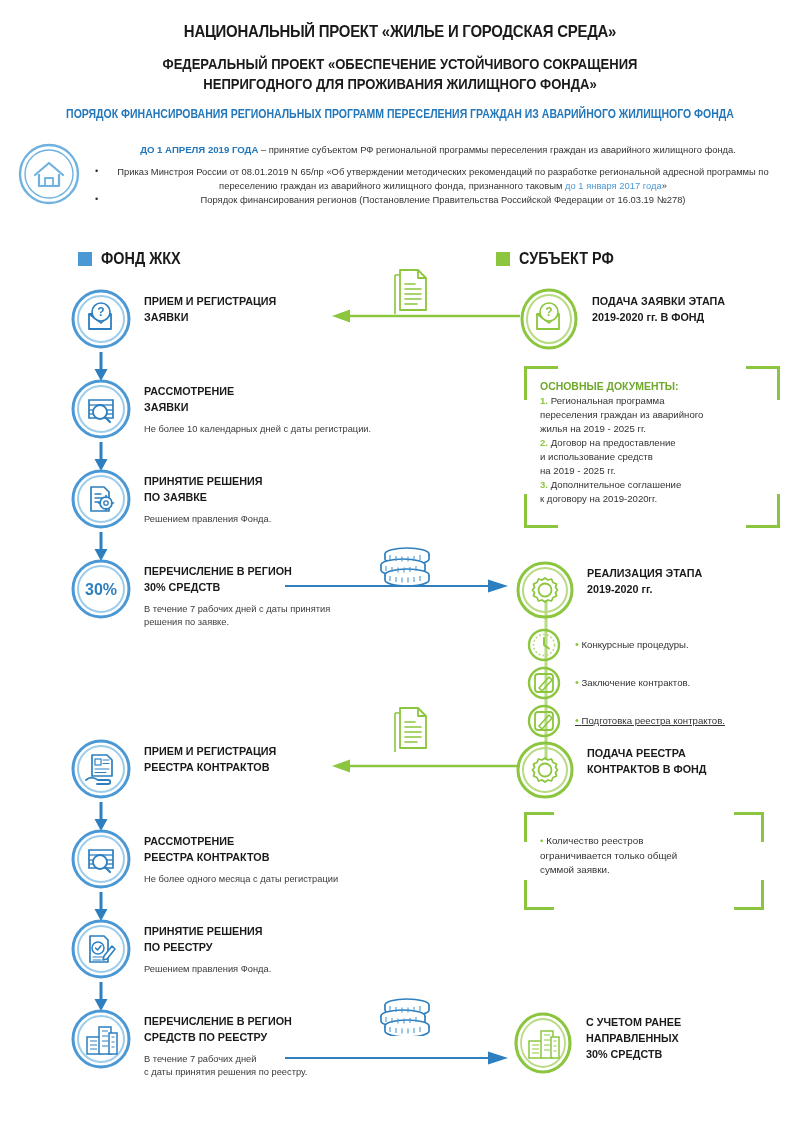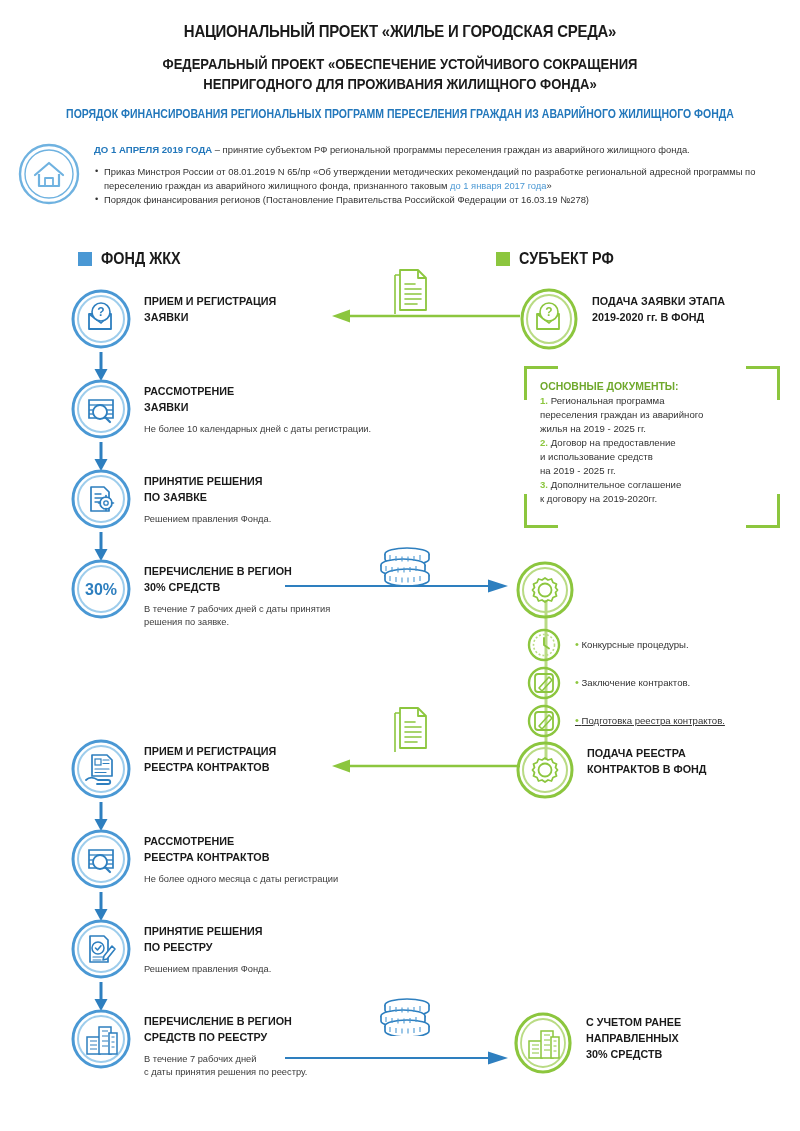--- a/index.html
+++ b/index.html
@@ -22,21 +22,21 @@
     margin-top: 13px; font-size: 14.5px; font-weight: bold;
     color: #1a1a1a; line-height: 1.35; transform: scaleX(0.9);
     white-space: nowrap;
   }
   .title-band {
     margin-top: 13px; font-size: 12.5px; font-weight: bold;
     color: #2277bb; transform: scaleX(0.84); white-space: nowrap;
   }
 
   
-  .intro { position: relative; margin: 18px 18px 0 18px; display: flex; gap: 14px; }
+  .intro { position: relative; margin: 18px 18px 0 18px; display: flex; gap: 14px; text-align: center; }
   .intro-icon { flex: 0 0 62px; padding-top: 4px; }
   .intro-text { flex: 1; font-size: 9.4px; line-height: 1.52; color: #333; padding-top: 4px; }
   .intro-lead { margin-bottom: 7px; }
   .intro-lead b { color: #2277bb; font-size: 9.6px; }
   .intro-li { position: relative; padding-left: 10px; }
   .intro-li::before {
     content: "•"; position: absolute; left: 1px; top: -1px; color: #333;
   }
   .blue-link { color: #4a98d4; }
 
@@ -365,20 +365,26 @@
     <div>
       <svg width="60" height="60" viewBox="0 0 60 60">
         <circle cx="30" cy="30" r="27" fill="none" stroke="#8cc63e" stroke-width="3"></circle>
         <circle cx="30" cy="30" r="22" fill="none" stroke="#b9db84" stroke-width="2"></circle>
         <g fill="none" stroke="#8cc63e" stroke-width="1.8" stroke-linejoin="round">
           <path d="M30 18 L33 20 L36.5 19 L38 22.5 L41.5 24 L40.5 27.5 L42.5 30 L40.5 32.5 L41.5 36 L38 37.5 L36.5 41 L33 40 L30 42 L27 40 L23.5 41 L22 37.5 L18.5 36 L19.5 32.5 L17.5 30 L19.5 27.5 L18.5 24 L22 22.5 L23.5 19 L27 20 Z"></path>
           <circle cx="30" cy="30" r="6.5"></circle>
         </g>
       </svg>
     </div>
+    <div class="step-body">
+      <div class="step-title">
+        <div>РЕАЛИЗАЦИЯ ЭТАПА</div>
+        <div>2019-2020 гг.</div>
+      </div>
+    </div>
   </div>
 
   <div class="decor" style="left:527px; top:628px;">
     <svg width="34" height="34" viewBox="0 0 34 34">
       <circle cx="17" cy="17" r="15" fill="none" stroke="#8cc63e" stroke-width="2.4"></circle>
       <circle cx="17" cy="17" r="10.5" fill="none" stroke="#b9db84" stroke-width="1.6" stroke-dasharray="2 2"></circle>
       <path d="M17 10 V17 L22 20.5" fill="none" stroke="#8cc63e" stroke-width="1.9" stroke-linecap="round" stroke-linejoin="round"></path>
     </svg>
   </div>
   <div class="gbullet" style="left:575px; top:638px;">
@@ -537,20 +543,36 @@
     </div>
   </div>
 
   <div class="vconn" style="left:93px; top:982px;">
     <svg width="16" height="30" viewBox="0 0 16 30">
         <path d="M8 0 V18" stroke="#2e7fbf" stroke-width="3"></path>
         <path d="M8 29 L1.5 17 L14.5 17 Z" fill="#2e7fbf"></path>
       </svg>
   </div>
 
+  <div class="callout" style="left:524px; top:812px; width:240px; height:98px;">
+    <span class="cnr" style="left:0; top:0; width:30px; height:30px; border-width:3px 0 0 3px;"></span>
+    <span class="cnr" style="right:0; top:0; width:30px; height:30px; border-width:3px 3px 0 0;"></span>
+    <span class="cnr" style="left:0; bottom:0; width:30px; height:30px; border-width:0 0 3px 3px;"></span>
+    <span class="cnr" style="right:0; bottom:0; width:30px; height:30px; border-width:0 3px 3px 0;"></span>
+    <div class="callout-inner" style="padding:22px 16px;">
+      <div class="callout-bullet">
+        <div>
+          <span class="dot">•</span>
+          <span>Количество реестров</span>
+        </div>
+        <div>ограничивается только общей</div>
+        <div>суммой заявки.</div>
+      </div>
+    </div>
+  </div>
 
   <div class="decor" style="left:378px; top:996px;">
     <svg width="58" height="40" viewBox="0 0 58 40">
       <g fill="#fff" stroke="#2e7fbf" stroke-width="1.7">
         <ellipse cx="29" cy="9" rx="22" ry="6"></ellipse>
         <path d="M7 9 V14 A22 6 0 0 0 51 14 V9"></path>
         <ellipse cx="25" cy="20" rx="22" ry="6"></ellipse>
         <path d="M3 20 V25 A22 6 0 0 0 47 25 V20"></path>
         <ellipse cx="29" cy="30" rx="22" ry="6"></ellipse>
         <path d="M7 30 V35 A22 6 0 0 0 51 35 V30"></path>

